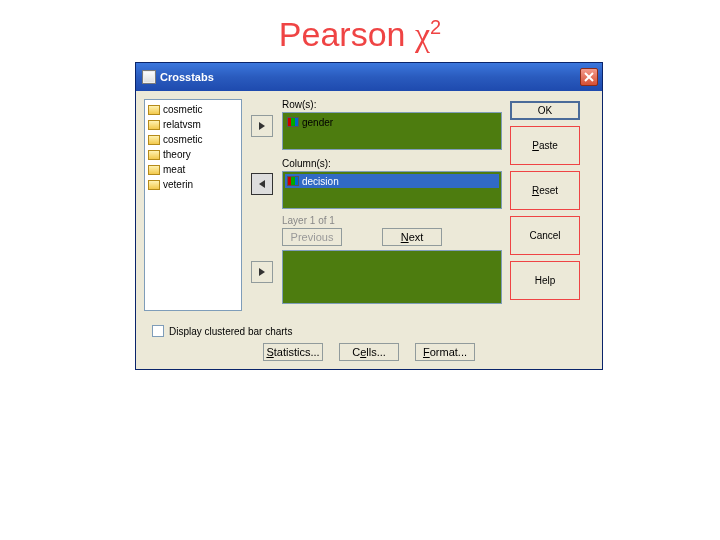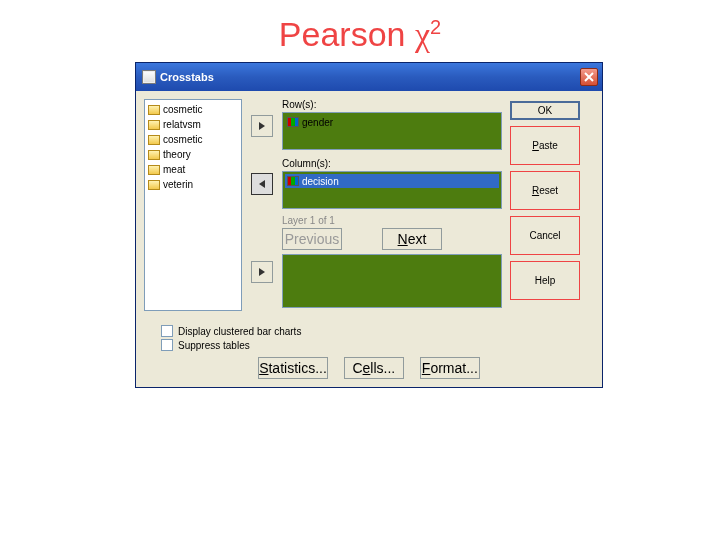--- a/index.html
+++ b/index.html
@@ -119,21 +119,21 @@
     display:flex; align-items:center; justify-content:center;
     cursor:pointer;
   }
   .move-btn svg { width: 8px; height: 8px; }
   .layer-label { color: #888; font-size: 10px; margin: 6px 0 2px 0; }
   .nav-row { display:flex; gap: 40px; margin-bottom: 4px; }
   .flat-btn {
     border: 1px solid #919B9C;
     background: #ECE9D8;
     padding: 2px 0;
-    font-size: 14px;
+    font-size: 11px;
     min-width: 60px;
     text-align:center;
     cursor:pointer;
   }
   .flat-btn.disabled { color: #999; }
   .u { text-decoration: underline; }
   .right-col {
     width: 70px;
     display:flex; flex-direction:column; gap: 6px;
     padding-top: 2px;
@@ -143,21 +143,21 @@
     background: #ECE9D8;
     font-size: 10px;
     padding: 13px 0;
     text-align:center;
     cursor:pointer;
   }
   .default-btn { border: 2px solid #4A6B99; padding: 2px 0; }
   .footer {
     padding: 4px 8px 8px 8px;
   }
-  .chk-row { display:flex; align-items:center; font-size:10px; margin: 2px 17px; }
+  .chk-row { display:flex; align-items:center; font-size:10px; margin: 2px 8px; }
   .chk {
     width: 12px; height: 12px;
     border: 1px solid #7F9DB9;
     background: #fff;
     margin-right: 5px;
   }
   .bottom-row {
     display:flex; gap: 16px;
     justify-content:center;
     margin-top: 6px;
@@ -260,24 +260,20 @@
         <div class="btn">Cancel</div>
         <div class="btn">Help</div>
       </div>
     </div>
 
     <div class="footer">
       <div class="chk-row">
         <div class="chk"></div>
         <span>Display clustered bar charts</span>
       </div>
-      <div class="chk-row">
-        <div class="chk"></div>
-        <span>Suppress tables</span>
-      </div>
       <div class="bottom-row">
         <div class="flat-btn"><span class="u">S</span>tatistics...</div>
         <div class="flat-btn">C<span class="u">e</span>lls...</div>
         <div class="flat-btn"><span class="u">F</span>ormat...</div>
       </div>
     </div>
   </div>
 </div>
 
 </body></html>

